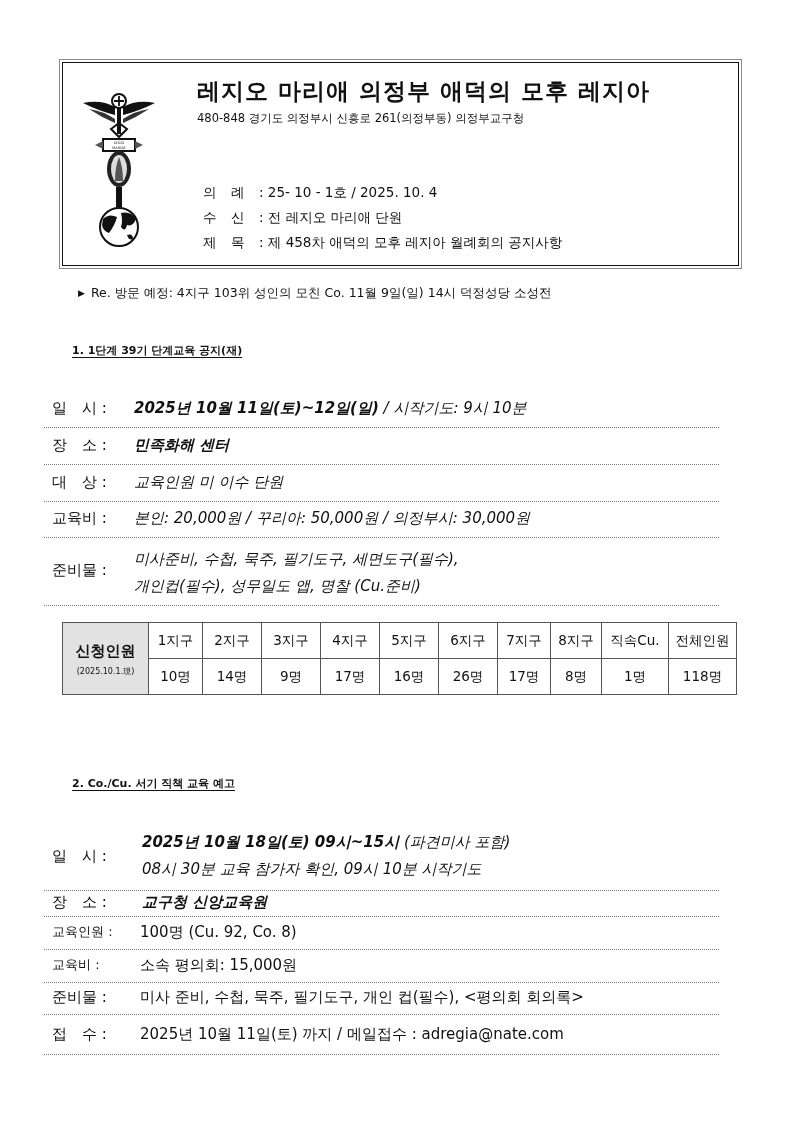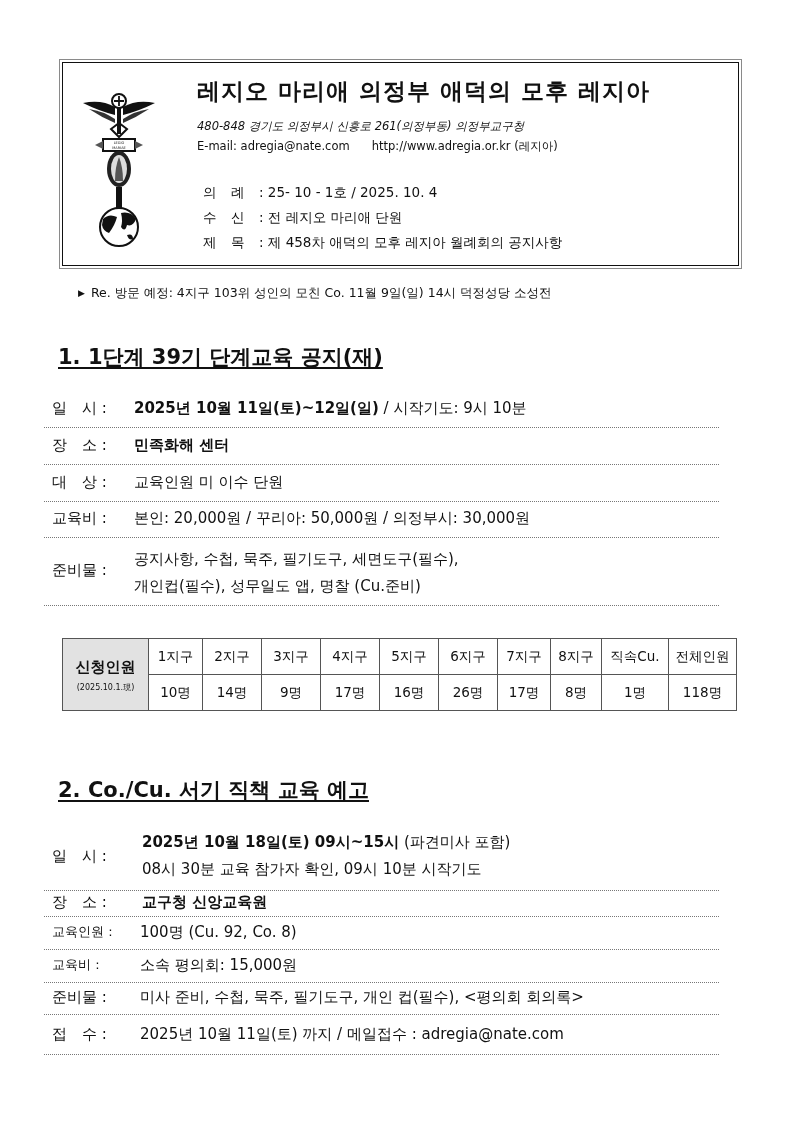--- a/index.html
+++ b/index.html
@@ -7,57 +7,57 @@
          font-family: "DejaVu Sans", "Liberation Sans", sans-serif; color: #111; }
 
   
   .hdr-outer { position: absolute; left: 59px; top: 59px; width: 683px; height: 210px;
                border: 1px solid #8a8a8a; box-sizing: border-box; }
   .hdr-inner { position: absolute; left: 2px; top: 2px; right: 2px; bottom: 2px;
                border: 1px solid #111; box-sizing: border-box; }
   .logo { position: absolute; left: 18px; top: 14px; width: 76px; height: 172px; }
   .org-title { position: absolute; left: 134px; top: 13px; font-size: 23px; font-weight: bold;
                letter-spacing: 1px; white-space: nowrap; }
-  .addr { position: absolute; left: 134px; top: 56px; font-size: 11.5px; white-space: nowrap; font-style: italic; }
+  .addr { position: absolute; left: 134px; top: 48px; font-size: 11.5px; white-space: nowrap; }
   .email { position: absolute; left: 134px; top: 76px; font-size: 11.5px; white-space: nowrap; }
   .email .sp { display: inline-block; width: 22px; }
   .meta { position: absolute; left: 140px; font-size: 13.5px; white-space: nowrap; }
   .meta .lbl { display: inline-block; width: 56px; letter-spacing: 0; }
   .meta .lbl span { display: inline-block; width: 28px; }
   .meta1 { top: 121px; }
   .meta2 { top: 146px; }
   .meta3 { top: 171px; }
 
   .re-line { position: absolute; left: 78px; top: 285px; font-size: 12.5px; white-space: nowrap; }
   .re-line .arrow { font-size: 9px; margin-right: 6px; vertical-align: 1px; }
 
-  .sec-title { position: absolute; left: 58px; font-size: 21px; font-weight: bold;
+  .sec-title { position: absolute; left: 72px; font-size: 11px; font-weight: bold;
                text-decoration: underline; text-underline-offset: 3px; white-space: nowrap; }
   .sec1 { top: 343px; }
   .sec2 { top: 776px; }
 
   .row { position: absolute; left: 44px; width: 675px; border-bottom: 1px dotted #777;
          box-sizing: border-box; font-size: 15px; white-space: nowrap; }
   .row .k { position: absolute; left: 8px; }
   .row .k span { display: inline-block; }
-  .row .v { position: absolute; left: 90px; }
+  .row .v { position: absolute; left: 90px; font-style: italic; }
   .row .v2 { position: absolute; left: 96px; }
   .b { font-weight: bold; }
 
   
   .r1 { top: 393px; height: 35px; } .r1 .k, .r1 .v { top: 6px; }
   .r2 { top: 428px; height: 37px; } .r2 .k, .r2 .v { top: 8px; }
   .r3 { top: 465px; height: 37px; } .r3 .k, .r3 .v { top: 8px; }
   .r4 { top: 502px; height: 36px; } .r4 .k, .r4 .v { top: 7px; }
   .r5 { top: 538px; height: 68px; } .r5 .k { top: 23px; } .r5 .v { top: 8px; line-height: 27px; }
 
   .sp2 span { width: 30px; }
 
   
-  table.reg { position: absolute; left: 62px; top: 638px; border-collapse: collapse;
+  table.reg { position: absolute; left: 62px; top: 622px; border-collapse: collapse;
               font-size: 13.5px; border-radius: 6px; }
   table.reg td { border: 1px solid #555; text-align: center; padding: 0; height: 35px; }
   table.reg td.head { background: #e2e2e2; width: 85px; vertical-align: middle; }
   .head .h1 { font-size: 15px; font-weight: bold; display: block; margin-top: 2px; }
   .head .h2 { font-size: 8px; display: block; margin-top: 5px; }
 
   
   .s1 { top: 825px; height: 66px; } .s1 .k { top: 22px; } .s1 .v { top: 4px; line-height: 27px; }
   .s2 { top: 891px; height: 26px; } .s2 .k, .s2 .v { top: 2px; }
   .s3 { top: 917px; height: 33px; } .s3 .k { top: 6px; font-size: 13px; text-align: center; } .s3 .v2 { top: 6px; text-align: center; }
@@ -95,23 +95,20 @@
 
       <rect x="35" y="110" width="6" height="22" fill="#111"></rect>
 
       <circle cx="38" cy="150" r="19" fill="#fff" stroke="#111" stroke-width="2"></circle>
       <path d="M22 142 Q28 136 36 140 Q34 148 28 156 Q22 154 21 148Z" fill="#111"></path>
       <path d="M40 136 Q50 134 55 142 Q52 150 46 148 Q44 156 40 150 Q42 144 40 136Z" fill="#111"></path>
       <path d="M46 158 Q52 156 52 162 Q48 164 46 158Z" fill="#111"></path>
     </svg>
     <div class="org-title">레지오 마리애 의정부 애덕의 모후 레지아</div>
     <div class="addr">480-848   경기도 의정부시 신흥로 261(의정부동) 의정부교구청</div>
-    <div class="email">
-      <span>E-mail: adregia@nate.com</span><span class="sp"></span><span>http://www.adregia.or.kr (레지아)</span>
-    </div>
     <div class="meta meta1">
       <span class="lbl"><span>의</span><span>례</span></span><span>: 25- 10 - 1호  /  2025. 10. 4</span>
     </div>
     <div class="meta meta2">
       <span class="lbl"><span>수</span><span>신</span></span><span>: 전 레지오 마리애 단원</span>
     </div>
     <div class="meta meta3">
       <span class="lbl"><span>제</span><span>목</span></span><span>: 제 458차 애덕의 모후 레지아 월례회의 공지사항</span>
     </div>
   </div>
@@ -135,21 +132,21 @@
   <div class="k"><span>대</span><span>상 :</span></div>
   <div class="v">교육인원 미 이수 단원</div>
 </div>
 <div class="row r4">
   <div class="k">교육비 :</div>
   <div class="v">본인: 20,000원 / 꾸리아: 50,000원 / 의정부시: 30,000원</div>
 </div>
 <div class="row r5">
   <div class="k">준비물 :</div>
   <div class="v">
-    <div>공지사항, 수첩, 묵주, 필기도구, 세면도구(필수),</div>
+    <div>미사준비, 수첩, 묵주, 필기도구, 세면도구(필수),</div>
     <div>개인컵(필수), 성무일도 앱, 명찰 (Cu.준비)</div>
   </div>
 </div>
 
 <table class="reg">
   <tbody>
       <tr>
     <td class="head" rowspan="2">
       <span class="h1">신청인원</span>
       <span class="h2">(2025.10.1.現)</span>

